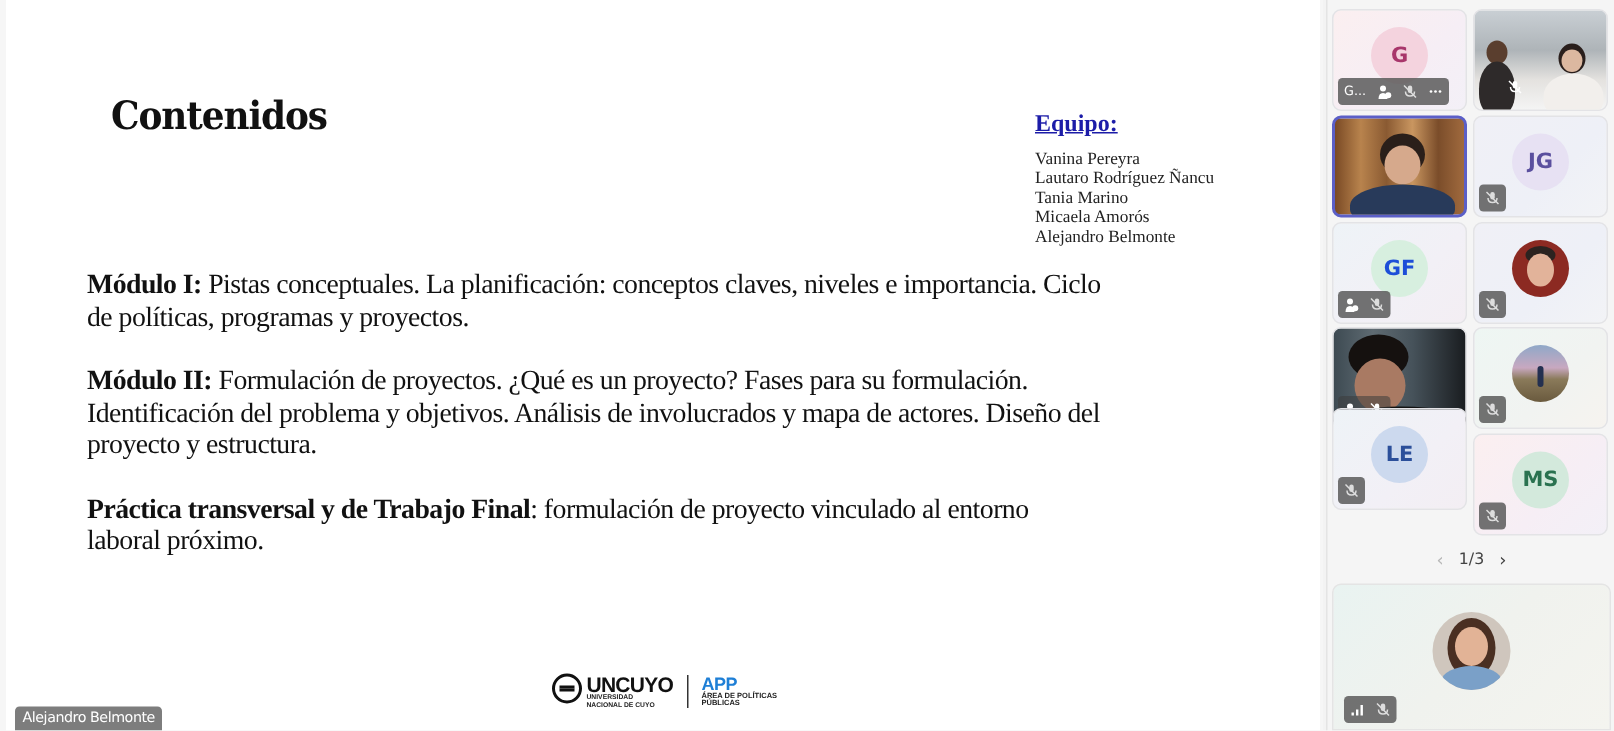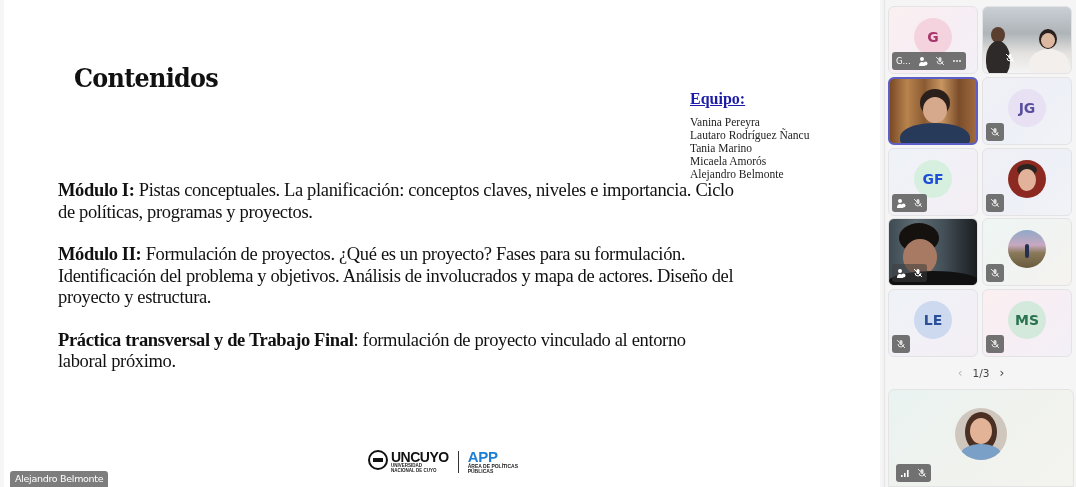--- a/index.html
+++ b/index.html
@@ -6,38 +6,38 @@
   html, body { width: 1076px; height: 487px; overflow: hidden; background: #f3f3f3; }
   body { position: relative; font-family: "Liberation Sans", sans-serif; }
 
   
   .stage { position: absolute; left: 0; top: 0; width: 882px; height: 487px; background: #f6f6f6; }
   .slide { position: absolute; left: 4px; top: 0; width: 876px; height: 487px; background: #ffffff; overflow: hidden; }
   .slide-topband { position: absolute; left: 0; top: 0; width: 876px; height: 51px; background: #f1f5f9; }
   .breadcrumb { position: absolute; right: 24px; top: 19px; font-size: 12px; color: #2a88d8; font-family: "DejaVu Sans", sans-serif; letter-spacing: -0.2px; cursor: pointer; }
   .slide-title { position: absolute; left: 70px; top: 63px; font-family: "DejaVu Serif", serif; font-weight: bold; font-size: 26px; color: #111; letter-spacing: -0.8px; transform: scaleX(0.92); transform-origin: left; }
 
-  .team { position: absolute; left: 686px; top: 74px; font-family: "Liberation Serif", serif; color: #222; margin-top: 16px; }
+  .team { position: absolute; left: 686px; top: 74px; font-family: "Liberation Serif", serif; color: #222; }
   .team-heading { font-weight: bold; font-size: 16px; color: #1c1ca8; text-decoration: underline; margin-bottom: 8px; display: block; }
   .team-member { font-size: 11.5px; line-height: 13px; display: block; }
 
   .modules { position: absolute; left: 54px; top: 180px; width: 680px; font-family: "Liberation Serif", serif; color: #111; }
   .module { font-size: 18.5px; line-height: 21.5px; margin-bottom: 21px; letter-spacing: -0.35px; }
   .module b { font-weight: bold; }
 
   .logos { position: absolute; left: 364px; top: 449px; display: flex; align-items: center; gap: 6px; }
   .logo-uncuyo { display: flex; align-items: flex-start; gap: 3px; }
   .logo-seal { width: 20px; height: 20px; border: 2px solid #111; border-radius: 50%; display: flex; align-items: center; justify-content: center; }
   .logo-seal-inner { width: 10px; height: 4px; border-top: 2px solid #111; border-bottom: 2px solid #111; }
   .logo-word { display: flex; flex-direction: column; line-height: 1; }
   .logo-uncuyo-name { font-size: 14px; font-weight: bold; color: #111; letter-spacing: -0.5px; }
   .logo-sub { font-size: 4.5px; color: #222; font-weight: bold; }
   .logo-divider { width: 1px; height: 22px; background: #333; margin: 0 3px; }
   .logo-app { display: flex; flex-direction: column; line-height: 1; }
-  .logo-app-name { font-size: 15px; color: #1e7fd6; font-weight: bold; letter-spacing: -0.3px; }
+  .logo-app-name { font-size: 12px; color: #1e7fd6; font-weight: bold; letter-spacing: -0.3px; }
   .logo-app-sub { font-size: 5px; color: #222; font-weight: bold; }
 
   .presenter-label { position: absolute; left: 10px; top: 471px; height: 16px; padding: 0 5px; background: #7d7d7d; border-radius: 3px 3px 0 0; color: #fff; font-size: 9.5px; line-height: 16px; font-family: "DejaVu Sans", sans-serif; letter-spacing: -0.3px; }
 
   
   .panel { position: absolute; left: 884px; top: 0; width: 192px; height: 487px; background: #f5f5f5; border-left: 1px solid #e4e4e4; }
   .tile { position: absolute; width: 90px; height: 68px; border-radius: 6px; overflow: hidden; border: 1px solid #e3e3e6; }
   .tile.pastel-pink { background: linear-gradient(135deg, #fbeff0, #f6eef5 60%, #f3f0f7); }
   .tile.pastel-lav { background: linear-gradient(135deg, #f0f0f6, #eef0f7 60%, #f2f3f6); }
   .tile.pastel-mint { background: linear-gradient(135deg, #eef6f3, #f1f3f1 60%, #f6f3ef); }
@@ -242,21 +242,21 @@
       <span class="ico">
           <svg viewBox="0 0 10 10">
             <rect x="3.5" y="1" width="3" height="5" rx="1.5" fill="#ddd"></rect>
             <path d="M2 5 Q2 8 5 8 Q8 8 8 5" stroke="#ddd" fill="none"></path>
             <line x1="1" y1="1" x2="9" y2="9" stroke="#ddd"></line>
           </svg>
         </span>
     </div>
   </div>
 
-  <div class="tile pastel-sky" style="left:3px; top:289px;text-decoration:underline;">
+  <div class="tile pastel-sky" style="left:3px; top:272px;text-decoration:underline;">
     <div class="avatar-initials" style="background:#ccd9ee; color:#2b4f9a;">LE</div>
     <div class="tile-bar">
       <span class="ico">
           <svg viewBox="0 0 10 10">
             <rect x="3.5" y="1" width="3" height="5" rx="1.5" fill="#ddd"></rect>
             <path d="M2 5 Q2 8 5 8 Q8 8 8 5" stroke="#ddd" fill="none"></path>
             <line x1="1" y1="1" x2="9" y2="9" stroke="#ddd"></line>
           </svg>
         </span>
     </div>

